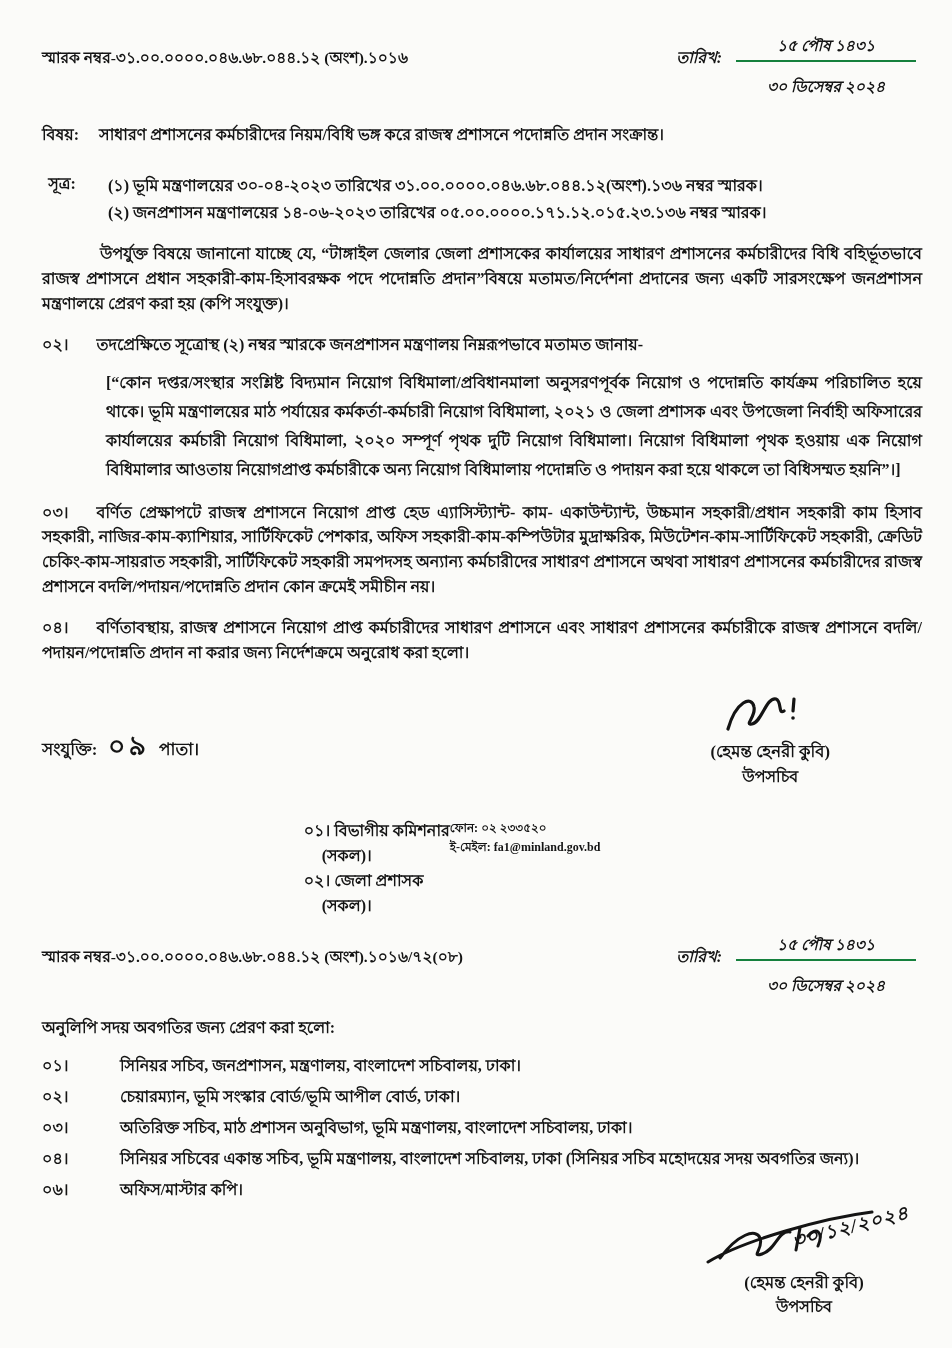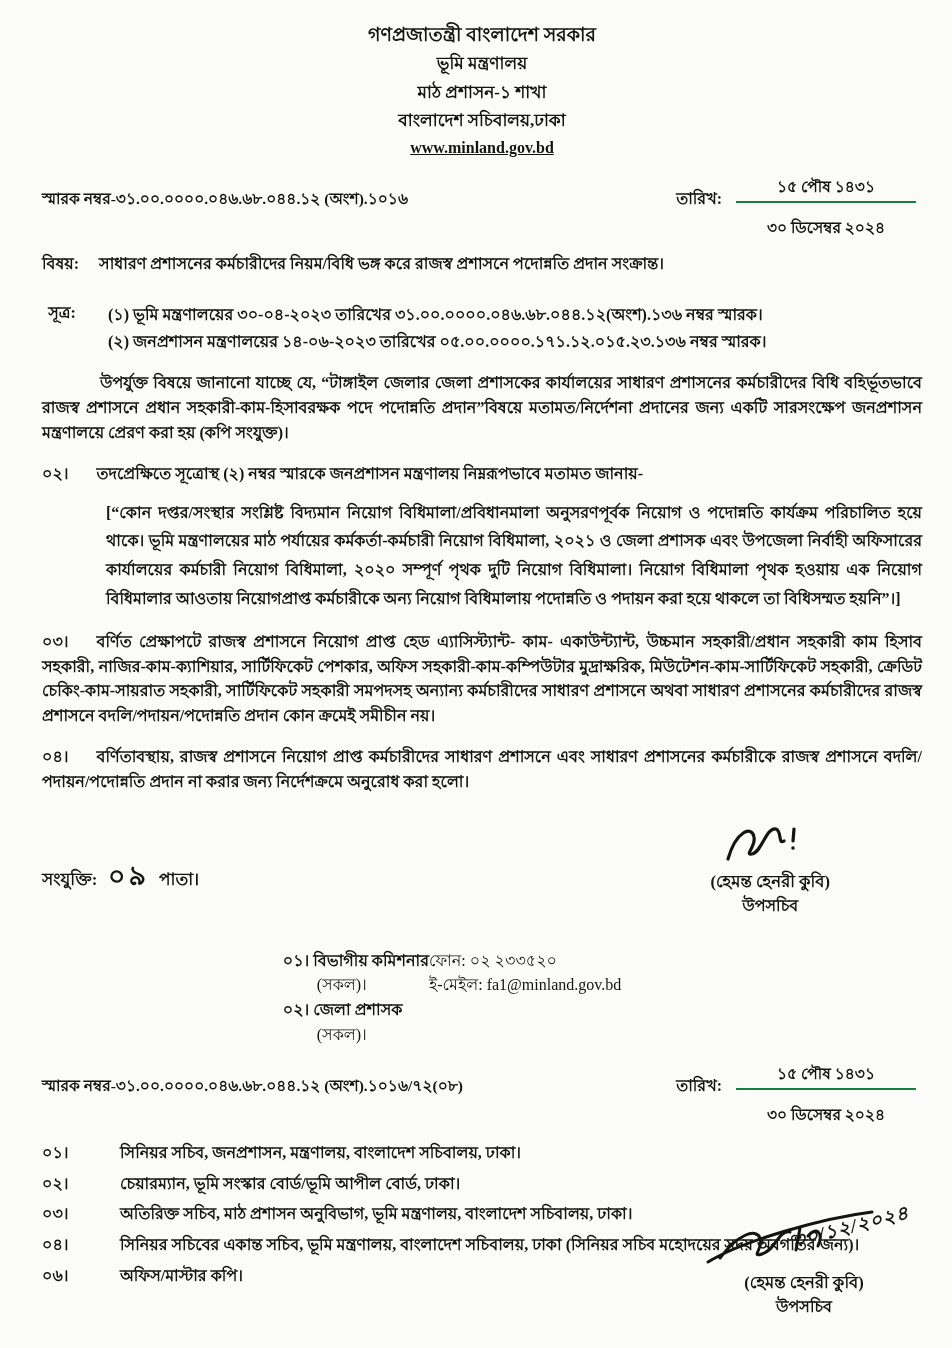--- a/index.html
+++ b/index.html
@@ -11,76 +11,69 @@
     font-size:16px; font-weight:600; line-height:1.55;
   }
   
   .letterhead { text-align:center; }
   .lh-gov { font-size:19px; font-weight:800; }
   .lh-line { font-size:17px; font-weight:700; margin-top:2px; }
   .lh-web { font-size:16px; font-weight:700; text-decoration:underline; margin-top:2px; display:inline-block; color:#141414; }
   
   .memo-row { display:flex; justify-content:space-between; align-items:flex-start; margin-top:14px; }
   .memo-no { font-size:15.5px; font-weight:700; padding-top:12px; }
-  .date-wrap { display:flex; gap:14px; align-items:flex-start; padding-right:6px; }
+  .date-wrap { display:flex; gap:14px; align-items:flex-start; padding-right:6px;font-style:italic; }
   .date-label { font-size:16px; font-weight:700; padding-top:12px; }
   .date-stack { text-align:center; font-size:15.5px; font-weight:700; min-width:180px; }
   .date-top { border-bottom:2px solid #15803d; padding:0 10px 2px; }
   .date-bottom { padding-top:13px; }
   
-  .subject { display:flex; gap:20px; margin-top:12px; font-weight:800; }
+  .subject { display:flex; gap:20px; margin-top:24px; font-weight:800; }
   .subject .lbl { flex:0 0 auto; }
   
   .refs { display:flex; gap:26px; margin-top:24px; }
   .refs .lbl { flex:0 0 40px; font-weight:700;text-align:center; }
   .refs .items { line-height:1.7; font-weight:700; }
   
   .para { margin-top:16px; text-align:justify; }
   .para.indent { text-indent:58px; }
   .pnum { margin-right:28px; font-weight:700; }
   .quote { margin:12px 0 0 64px; text-align:justify; line-height:1.8; }
   
   .attach-sig { position:relative; height:122px; margin-top:26px; }
   .attach-line { position:absolute; left:0; top:34px; font-size:17px; font-weight:700; }
   .attach-val { font-size:27px; font-weight:800; letter-spacing:3px; padding:0 6px; display:inline-block; transform:rotate(-2deg); font-family:"DejaVu Serif",serif; }
   .sig-block { position:absolute; right:92px; top:0; text-align:center; }
   .sig-block .name { font-size:16.5px; font-weight:700; margin-top:2px; }
   .sig-block .desig { font-size:16px; font-weight:700; }
   
   .recip-contact { display:flex; justify-content:center; margin-top:6px; }
   .recip .r-row { font-weight:700; }
-  .recip .r-sub { margin-left:34px; font-weight:400; }
+  .recip .r-sub { margin-left:18px; font-weight:700; }
   .contact { text-align:left; padding-right:60px; }
-  .contact .c-row { font-size:16px; font-weight:400; }
+  .contact .c-row { font-size:12px; font-weight:700; }
   .contact .email-val { font-family:"Liberation Serif",serif; }
   
   .copy-intro { margin-top:18px; font-weight:700; }
   .copy-list { margin-top:14px; }
   .copy-item { display:flex; margin-bottom:6px; }
   .copy-item .cnum { flex:0 0 78px; font-weight:700; }
   .copy-item .ctext { flex:1; font-weight:700; text-align:left; padding-right:10px; }
   
   .bottom-sig { position:absolute; right:48px; bottom:28px; text-align:center; }
   .bottom-sig .name { font-size:16.5px; font-weight:700; }
   .bottom-sig .desig { font-size:16px; font-weight:700; }
   .hand-date { position:absolute; right:-6px; top:6px; font-size:19px; font-weight:800; font-style:italic; transform:rotate(-14deg); letter-spacing:1px; }
   svg.scribble { display:block; margin:0 auto; }
 </style>
 </head>
 <body>
 
 <div class="doc">
 
-  <div class="letterhead">
-    <div class="lh-gov">গণপ্রজাতন্ত্রী বাংলাদেশ সরকার</div>
-    <div class="lh-line">ভূমি মন্ত্রণালয়</div>
-    <div class="lh-line">মাঠ প্রশাসন-১ শাখা</div>
-    <div class="lh-line">বাংলাদেশ সচিবালয়,ঢাকা</div>
-    <div><span class="lh-web">www.minland.gov.bd</span></div>
-  </div>
 
   <div class="memo-row">
     <div class="memo-no">স্মারক নম্বর-৩১.০০.০০০০.০৪৬.৬৮.০৪৪.১২ (অংশ).১০১৬</div>
     <div class="date-wrap">
       <div class="date-label">তারিখ:</div>
       <div class="date-stack">
         <div class="date-top">১৫ পৌষ ১৪৩১</div>
         <div class="date-bottom">৩০ ডিসেম্বর ২০২৪</div>
       </div>
     </div>
@@ -159,20 +152,21 @@
     <div class="memo-no">স্মারক নম্বর-৩১.০০.০০০০.০৪৬.৬৮.০৪৪.১২ (অংশ).১০১৬/৭২(০৮)</div>
     <div class="date-wrap">
       <div class="date-label">তারিখ:</div>
       <div class="date-stack">
         <div class="date-top">১৫ পৌষ ১৪৩১</div>
         <div class="date-bottom">৩০ ডিসেম্বর ২০২৪</div>
       </div>
     </div>
   </div>
 
+  <div class="copy-intro">অনুলিপি সদয় অবগতির জন্য প্রেরণ করা হলো:</div>
 
   <div class="copy-list">
     <div class="copy-item">
       <span class="cnum">০১।</span>
         <span class="ctext">সিনিয়র সচিব, জনপ্রশাসন, মন্ত্রণালয়, বাংলাদেশ সচিবালয়, ঢাকা।</span>
     </div>
     <div class="copy-item">
       <span class="cnum">০২।</span>
         <span class="ctext">চেয়ারম্যান, ভূমি সংস্কার বোর্ড/ভূমি আপীল বোর্ড, ঢাকা।</span>
     </div>

